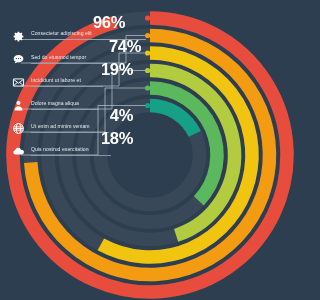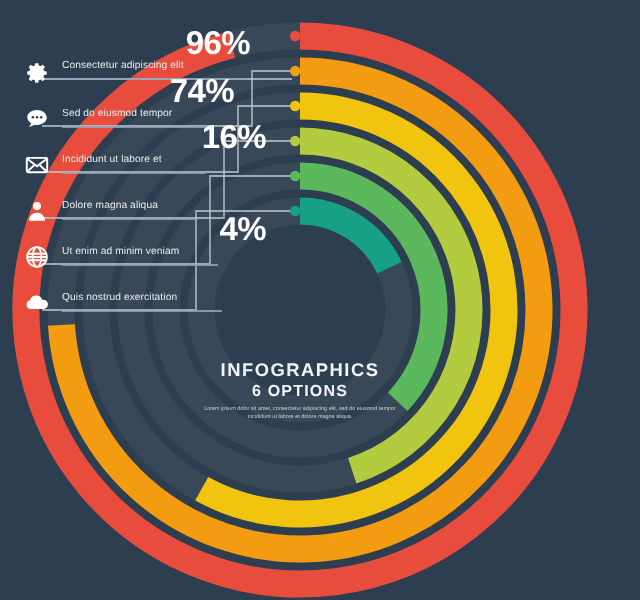--- a/index.html
+++ b/index.html
@@ -106,33 +106,33 @@
           <svg width="13" height="13" viewBox="0 0 24 24" fill="currentColor">
             <path d="M12 3.6c-5 0-9 3-9 6.8 0 2.2 1.4 4.2 3.5 5.4-.2 1-.8 2.3-1.8 3.3 1.9-.2 3.6-1 4.8-1.9.8.2 1.7.3 2.5.3 5 0 9-3 9-6.8S17 3.6 12 3.6z"></path>
             <circle cx="8.2" cy="10.3" r="1.15" fill="#2c3e50"></circle>
             <circle cx="12" cy="10.3" r="1.15" fill="#2c3e50"></circle>
             <circle cx="15.8" cy="10.3" r="1.15" fill="#2c3e50"></circle>
           </svg>
         </span>
         <span class="lbl">Sed do eiusmod tempor</span>
         <span class="rule" style="width: 75px;"></span>
       </div>
-      <div class="pct" style="top: 37.5px; left: 57px; width: 60px;">74%</div>
+      <div class="pct" style="top: 37.5px; left: 81px; width: 60px;">74%</div>
       <div class="row" style="top: 72.5px;">
         <span class="ic">
           <svg width="13" height="13" viewBox="0 0 24 24" fill="none" stroke="currentColor" stroke-width="1.8">
             <rect x="2.6" y="5.4" width="18.8" height="13.2" rx="1"></rect>
             <path d="M2.6 6l9.4 7.2L21.4 6"></path>
             <path d="M2.8 18.2l6.6-6M21.2 18.2l-6.6-6"></path>
           </svg>
         </span>
         <span class="lbl">Incididunt ut labore et</span>
         <span class="rule" style="width: 72px;"></span>
       </div>
-      <div class="pct" style="top: 60.5px; left: 73px; width: 60px;">16%</div>
+      <div class="pct" style="top: 60.5px; left: 73px; width: 60px;">19%</div>
       <div class="row" style="top: 95.5px;">
         <span class="ic">
           <svg width="13" height="13" viewBox="0 0 24 24" fill="currentColor">
             <circle cx="12" cy="7.4" r="3.7"></circle>
             <path d="M4.6 21c0-4.3 3.3-7.4 7.4-7.4s7.4 3.1 7.4 7.4z"></path>
           </svg>
         </span>
         <span class="lbl">Dolore magna aliqua</span>
         <span class="rule" style="width: 68px;"></span>
       </div>
@@ -150,21 +150,17 @@
       <div class="pct" style="top: 106.5px; left: 73px; width: 60px;">4%</div>
       <div class="row" style="top: 141.5px;">
         <span class="ic">
           <svg width="13" height="13" viewBox="0 0 24 24" fill="currentColor">
             <path d="M18.6 17.6H6.3A4.1 4.1 0 0 1 5.6 9.5 5.9 5.9 0 0 1 16.9 9a3.9 3.9 0 0 1 1.7 8.6z"></path>
           </svg>
         </span>
         <span class="lbl">Quis nostrud exercitation</span>
         <span class="rule" style="width: 80px;"></span>
       </div>
+      <div class="pct" style="top: 129.5px; left: 73px; width: 60px;">18%</div>
     </div>
 
-  <div class="center-txt">
-    <div class="ct-1">INFOGRAPHICS</div>
-    <div class="ct-2">6 OPTIONS</div>
-    <div class="ct-3">Lorem ipsum dolor sit amet, consectetur adipiscing elit, sed do eiusmod tempor incididunt ut labore et dolore magna aliqua.</div>
-  </div>
 
 </div>
 
 </body></html>

